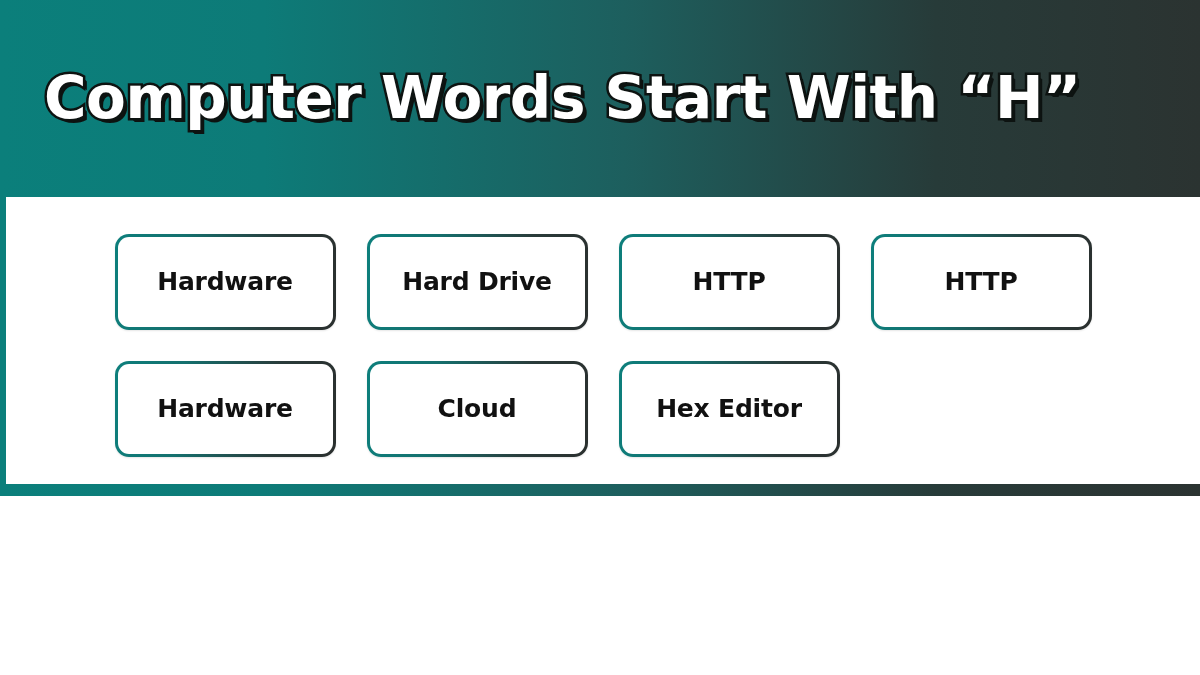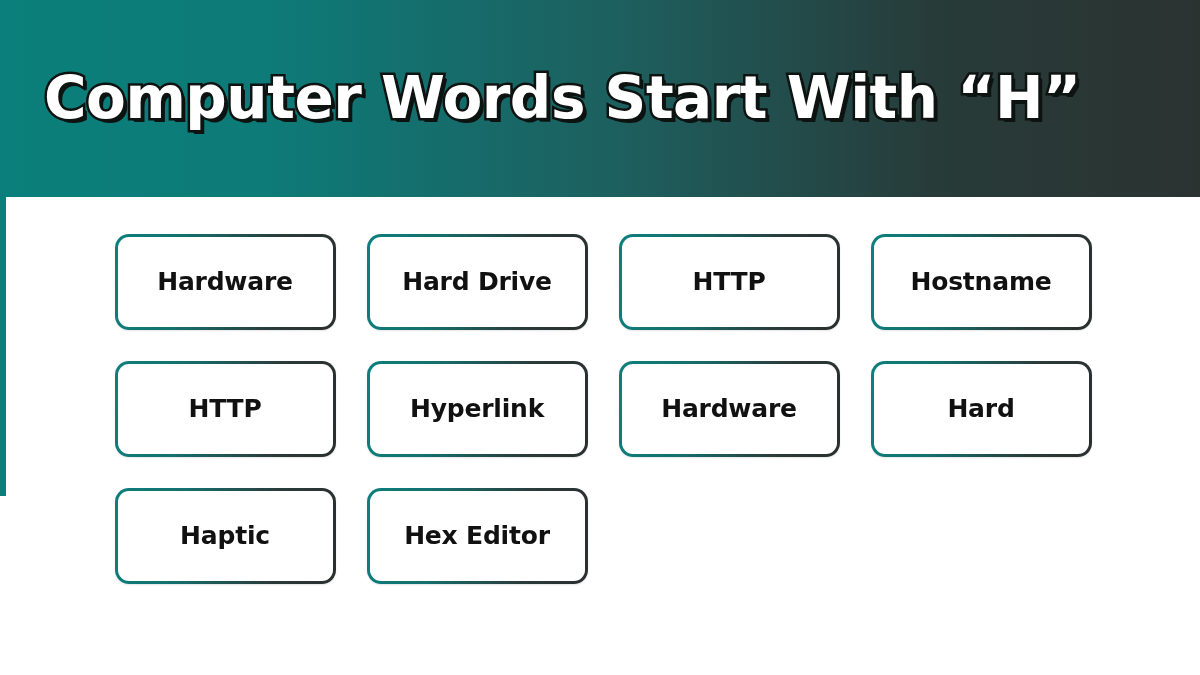--- a/index.html
+++ b/index.html
@@ -141,57 +141,42 @@
             <span class="card-label">Hard Drive</span>
           </div>
         </div>
 
         <div class="card">
           <div class="card-inner">
             <span class="card-label">HTTP</span>
           </div>
         </div>
 
-        <div class="card">
-          <div class="card-inner">
-            <span class="card-label">Hostname</span>
-          </div>
-        </div>
 
         <div class="card">
           <div class="card-inner">
             <span class="card-label">HTTP</span>
           </div>
         </div>
 
-        <div class="card">
-          <div class="card-inner">
-            <span class="card-label">Hyperlink</span>
-          </div>
-        </div>
 
         <div class="card">
           <div class="card-inner">
             <span class="card-label">Hardware</span>
           </div>
         </div>
 
 
         <div class="card">
           <div class="card-inner">
-            <span class="card-label">Hard</span>
+            <span class="card-label">Cloud</span>
           </div>
         </div>
 
 
-        <div class="card">
-          <div class="card-inner">
-            <span class="card-label">Haptic</span>
-          </div>
-        </div>
 
         <div class="card">
           <div class="card-inner">
             <span class="card-label">Hex Editor</span>
           </div>
         </div>
 
       </div>
     </div>
   </div>

